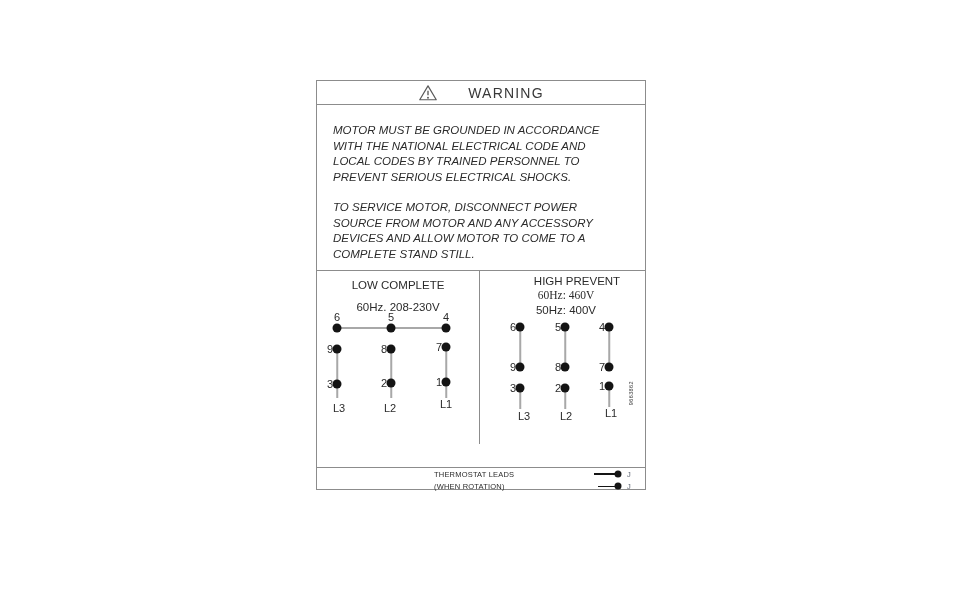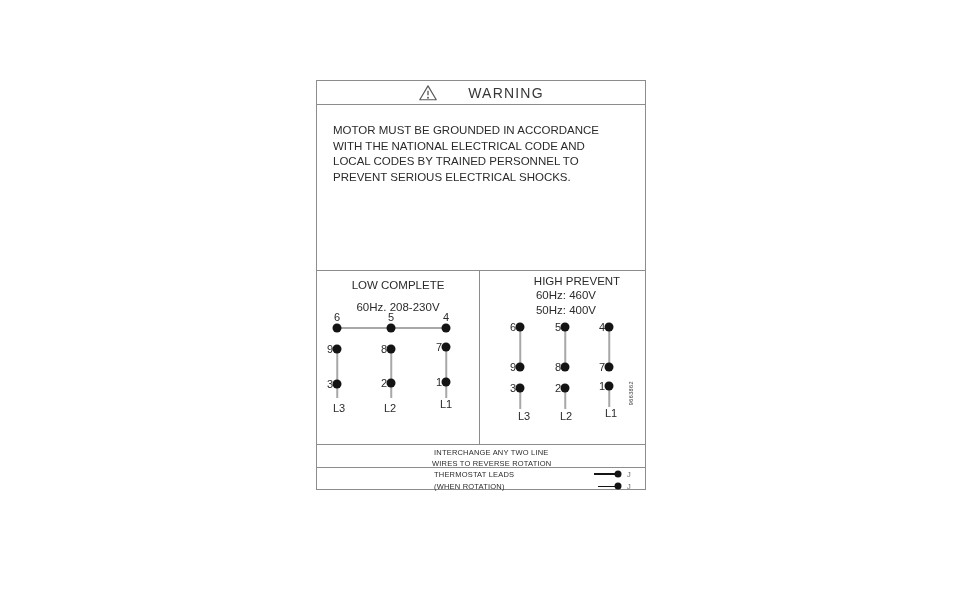--- a/index.html
+++ b/index.html
@@ -12,21 +12,21 @@
              border:1px solid var(--border);background:#fff;}
   
   .header{position:absolute;left:0;top:0;width:100%;height:24px;
           border-bottom:1px solid var(--border);display:flex;align-items:center;
           justify-content:center;gap:30px;box-sizing:border-box;}
   .warn-title{font-size:14px;letter-spacing:1.2px;color:#383838;}
   .warn-icon{display:block;}
   
   .warning-text{position:absolute;left:0;top:24px;width:100%;height:166px;
                 border-bottom:1px solid var(--border);padding:18px 12px 0 16px;box-sizing:border-box;}
-  .warning-text p{margin:0;font-size:11.5px;line-height:15.5px;white-space:pre-line;color:var(--text);}
+  .warning-text p{margin:0;font-size:11.5px;line-height:15.5px;white-space:pre-line;color:var(--text);font-style:italic;}
   .warning-text p + p{margin-top:15px;}
   
   .diagrams{position:absolute;left:0;top:190px;width:100%;height:173px;}
   .panel{position:absolute;top:0;height:173px;}
   .panel.lv{left:0;width:162px;}
   .panel.hv{left:163px;width:164px;}
   .divider-v{position:absolute;left:162px;top:0;width:1px;height:173px;background:var(--border);}
   .panel-title{position:absolute;transform:translateX(-50%);white-space:nowrap;
                font-size:11.5px;color:var(--text);line-height:13px;}
   .num{position:absolute;font-size:11px;color:var(--text);line-height:12px;white-space:nowrap;}
@@ -63,20 +63,24 @@
         <circle cx="13" cy="18.2" r="1.3" fill="#5a5a5a"></circle>
       </svg>
       <span class="warn-title">WARNING</span>
     </div>
 
     <div class="warning-text">
       <p>MOTOR MUST BE GROUNDED IN ACCORDANCE
 WITH THE NATIONAL ELECTRICAL CODE AND
 LOCAL CODES BY TRAINED PERSONNEL TO
 PREVENT SERIOUS ELECTRICAL SHOCKS.</p>
+      <p>TO SERVICE MOTOR, DISCONNECT POWER
+SOURCE FROM MOTOR AND ANY ACCESSORY
+DEVICES AND ALLOW MOTOR TO COME TO A
+COMPLETE STAND STILL.</p>
     </div>
 
     <div class="diagrams">
 
       <div class="panel lv">
         <div class="panel-title" style="left:81px;top:8px;">LOW COMPLETE</div>
         <div class="panel-title" style="left:81px;top:30px;">60Hz. 208-230V</div>
 
         <span class="num center" style="left:20px;top:40px;">6</span>
         <span class="num center" style="left:74px;top:40px;">5</span>
@@ -107,21 +111,21 @@
 
         <span class="num center" style="left:22px;top:131px;">L3</span>
         <span class="num center" style="left:73px;top:131px;">L2</span>
         <span class="num center" style="left:129px;top:127px;">L1</span>
       </div>
 
       <div class="divider-v"></div>
 
       <div class="panel hv">
         <div class="panel-title" style="left:97px;top:4px;">HIGH PREVENT</div>
-        <div class="panel-title" style="left:86px;top:18px;">60Hz: 460V</div>
+        <div class="panel-title" style="left:86px;top:18px;font-family:Liberation Serif, serif;">60Hz: 460V</div>
         <div class="panel-title" style="left:86px;top:33px;">50Hz: 400V</div>
 
         <span class="num leftof" style="left:36px;top:50px;">6</span>
         <span class="num leftof" style="left:81px;top:50px;">5</span>
         <span class="num leftof" style="left:125px;top:50px;">4</span>
 
         <span class="vwire" style="left:40px;top:56px;height:40px;"></span>
         <span class="vwire" style="left:85px;top:56px;height:40px;"></span>
         <span class="vwire" style="left:129px;top:56px;height:40px;"></span>
 
@@ -149,24 +153,20 @@
         <span class="dot" style="left:129px;top:115px;"></span>
 
         <span class="num center" style="left:44px;top:139px;">L3</span>
         <span class="num center" style="left:86px;top:139px;">L2</span>
         <span class="num center" style="left:131px;top:136px;">L1</span>
 
         <span class="part-number" style="left:148px;top:110px;">9663862</span>
       </div>
     </div>
 
-    <div class="rowA">
-      <span class="tiny" style="left:117px;top:3px;">INTERCHANGE ANY TWO LINE</span>
-      <span class="tiny" style="left:115px;top:14px;">WIRES TO REVERSE ROTATION</span>
-    </div>
 
     <div class="rowB">
       <span class="tiny" style="left:117px;top:2px;">THERMOSTAT LEADS</span>
       <span class="tiny" style="left:117px;top:14px;">(WHEN ROTATION)</span>
 
       <span class="jline" style="left:277px;top:5px;width:25px;"></span>
       <span class="jdot" style="left:301px;top:5.8px;"></span>
       <span class="jtext" style="left:310px;top:1.5px;">J</span>
 
       <span class="jline" style="left:281px;top:17.5px;width:21px;"></span>

